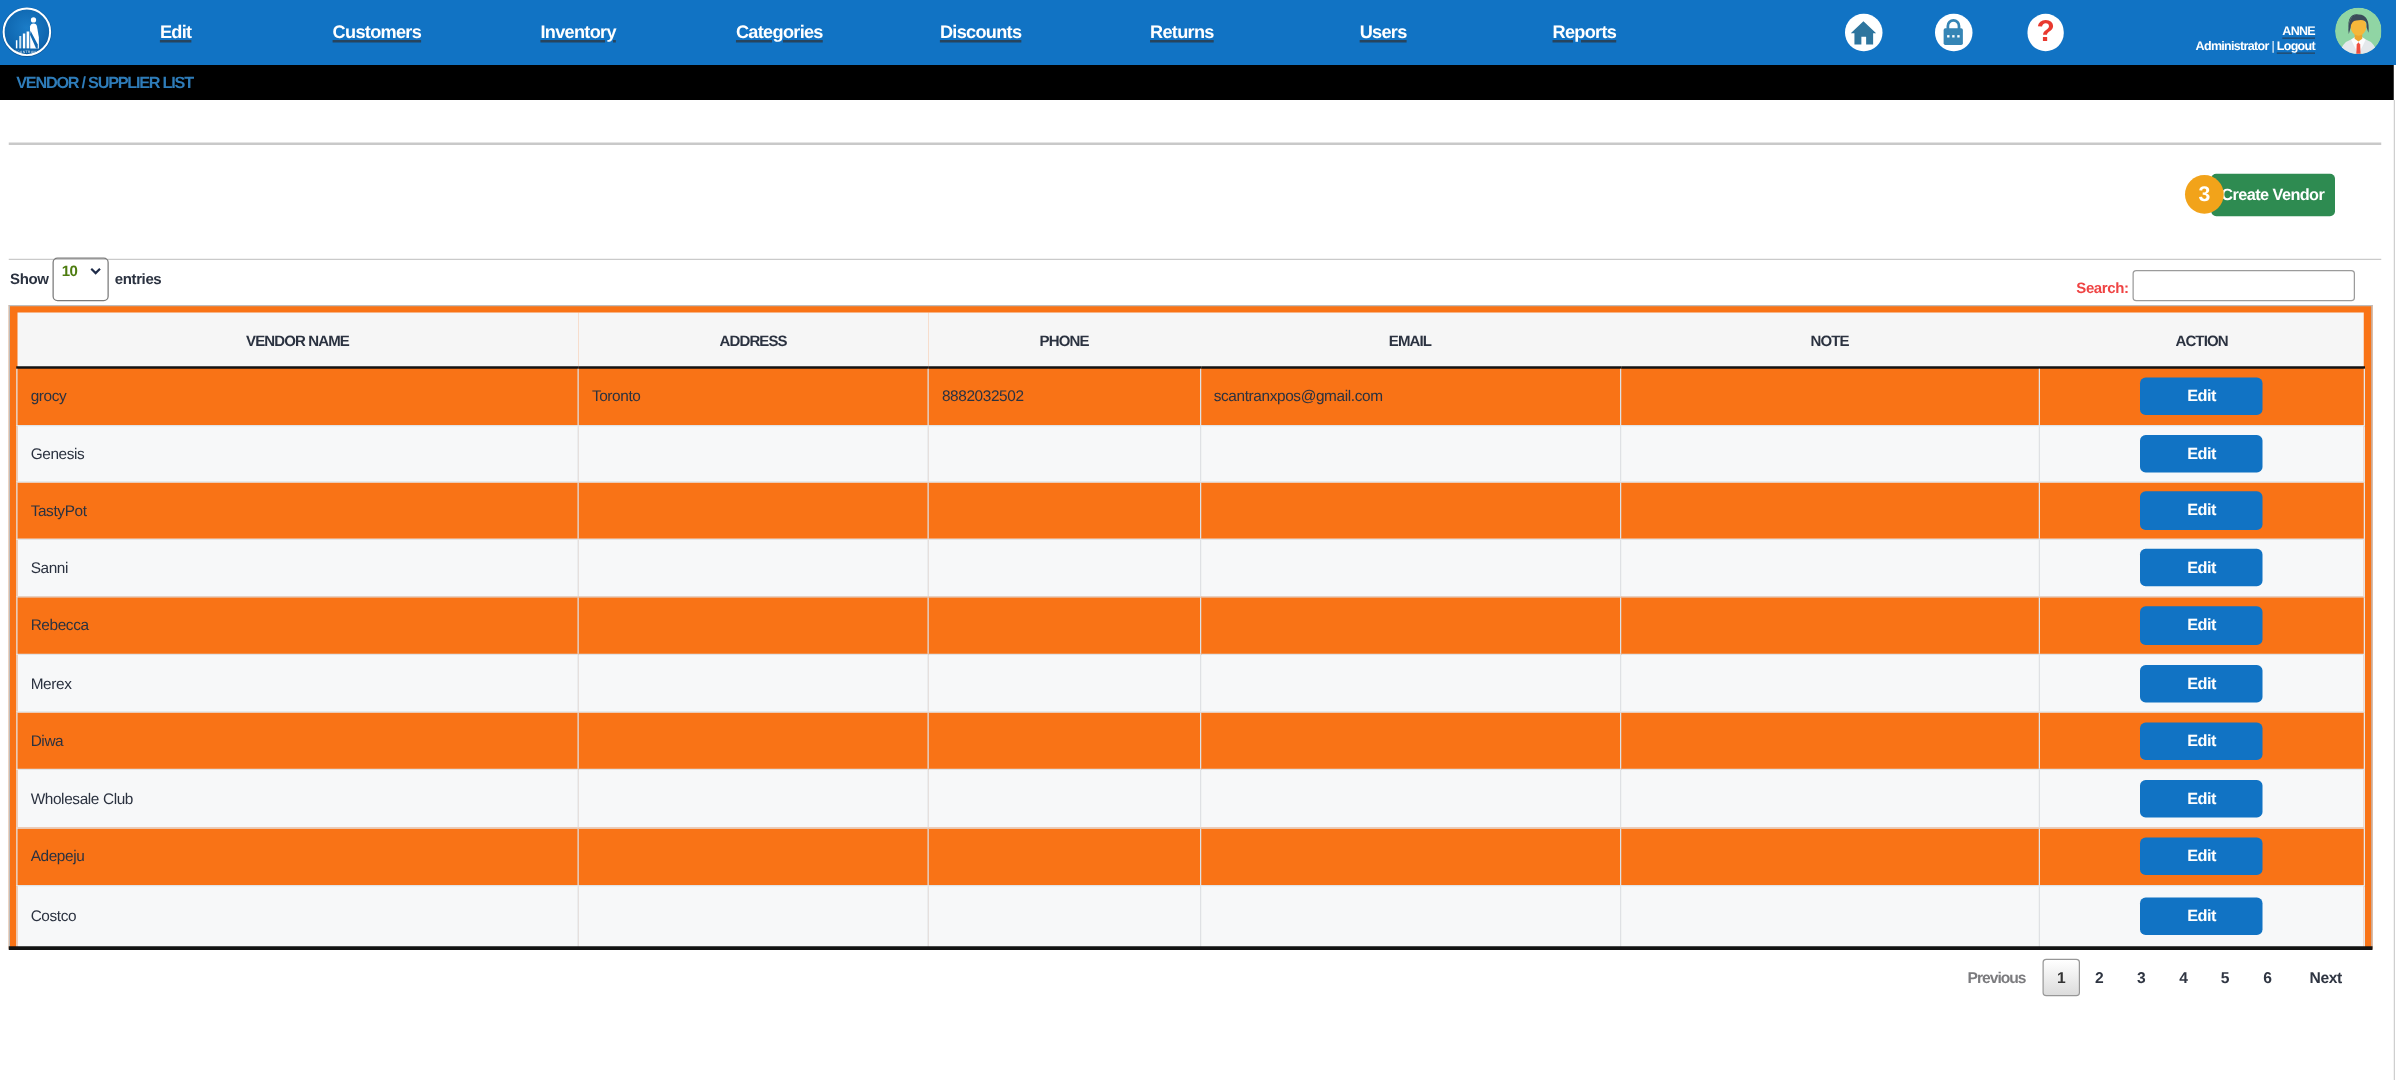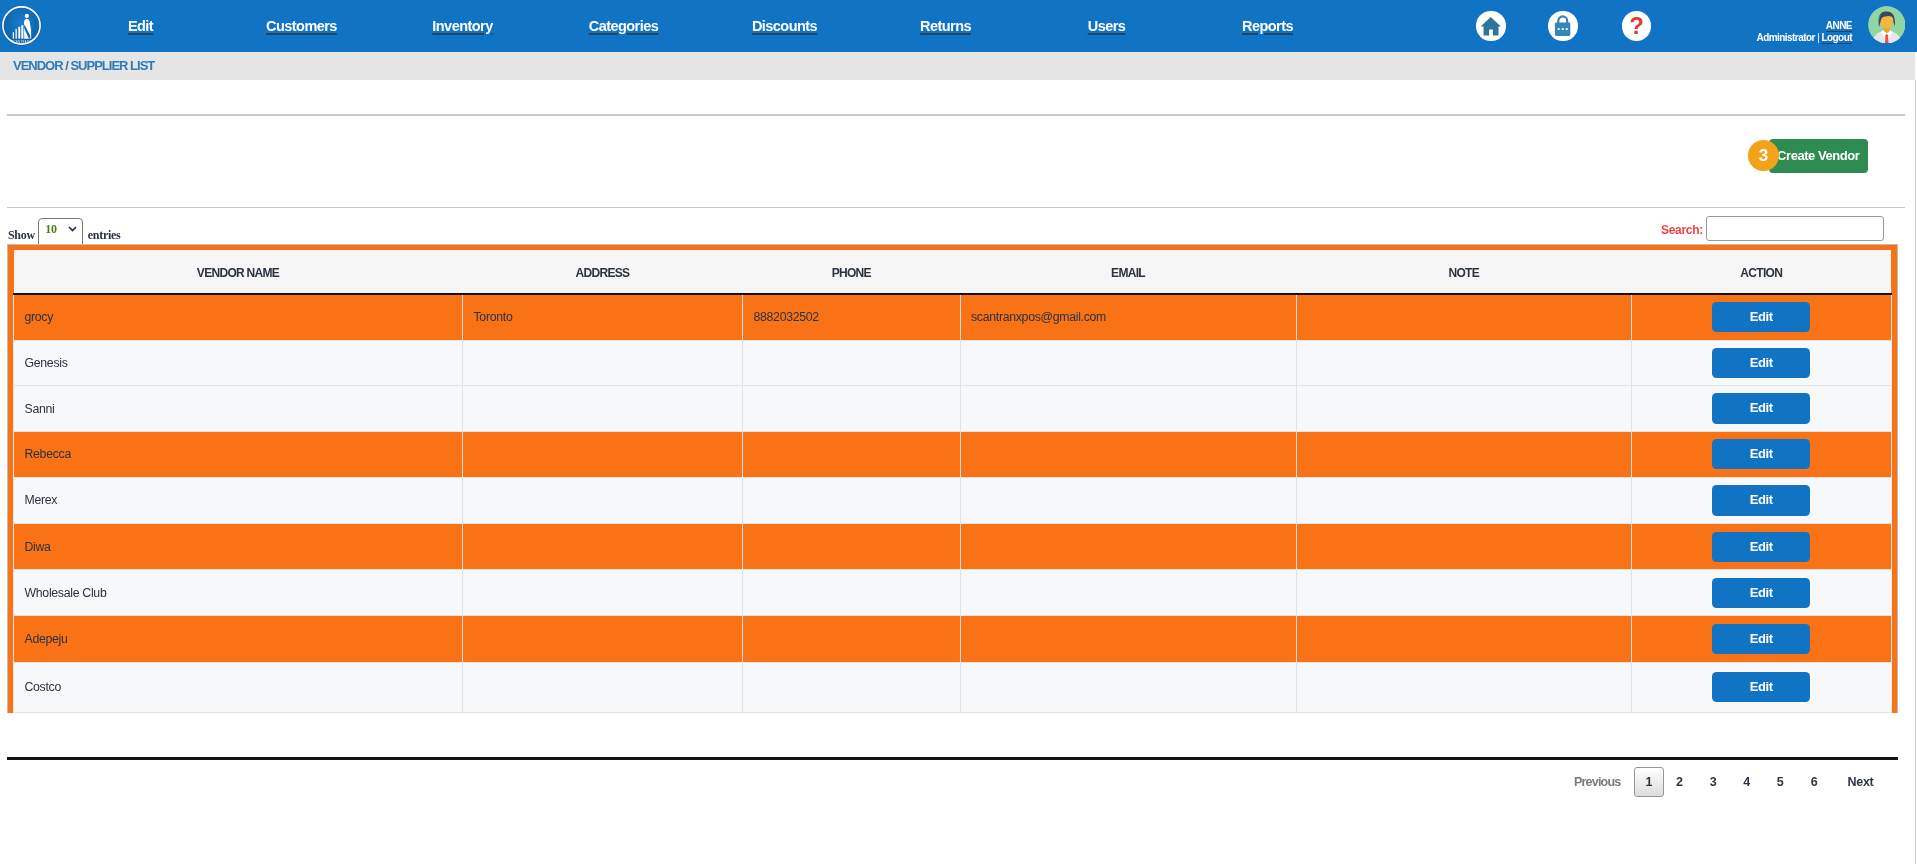--- a/index.html
+++ b/index.html
@@ -11,36 +11,36 @@
 #menu { position:absolute; left:60px; top:0; height:52px; display:flex; }
 #menu div { width:161px; height:52px; display:flex; align-items:center; justify-content:center; }
 #menu span { color:#fff; font-weight:bold; font-size:14.5px; letter-spacing:-0.55px; text-decoration:underline; text-decoration-color:#27445e; text-decoration-thickness:1.5px; text-underline-offset:1.5px; }
 .navcirc { position:absolute; top:11px; width:29.5px; height:29.5px; border-radius:50%; background:#fff; }
 
 
 #userblock { position:absolute; right:65px; top:20px; text-align:right; color:#fff; font-weight:bold; font-size:10px; line-height:11.6px; letter-spacing:-0.55px; }
 #userblock .ul { text-decoration:underline; text-decoration-color:#27445e; text-decoration-thickness:1px; text-underline-offset:2px; }
 
 
-#crumb { position:absolute; left:0; top:52px; width:1915px; height:28px; background:#e5e5e5; }
+#crumb { position:absolute; left:0; top:52px; width:1915px; height:28px; background:#000000; }
 #crumb span { position:absolute; left:13px; top:0; line-height:28px; color:#2e7cb9; font-weight:bold; font-size:13px; letter-spacing:-1px; }
 
 
 #rightline { position:absolute; left:1915px; top:80px; width:1px; height:784px; background:#cfcfcf; }
 
 
 #hr1 { position:absolute; left:7px; top:114px; width:1897.5px; height:1.5px; background:#c9c9c9; }
 #hr2 { position:absolute; left:7px; top:206.8px; width:1897.5px; height:1.2px; background:#cacaca; }
 
 
 #createbtn { position:absolute; left:1769px; top:138.5px; width:98.5px; height:34px; background:#2e8b51; border-radius:4px; color:#fff; font-weight:bold; font-size:13px; text-align:center; line-height:34px; letter-spacing:-0.45px; }
 #badge3 { position:absolute; left:1748px; top:140px; width:31px; height:31px; border-radius:50%; background:#f2a31a; color:#fff; font-weight:bold; font-size:17px; text-align:center; line-height:31px; }
 
 
-#showrow { position:absolute; left:8px; top:224px; height:22px; display:flex; align-items:center; color:#2b3240; font-weight:bold; font-size:12px; letter-spacing:-0.3px;font-family:Liberation Serif, serif; }
+#showrow { position:absolute; left:8px; top:212px; height:22px; display:flex; align-items:center; color:#2b3240; font-weight:bold; font-size:12px; letter-spacing:-0.3px; }
 #selbox { width:45px; height:35px; border:1.5px solid #7a7a7a; border-radius:4px; margin-left:3px; margin-right:5px; position:relative; color:#4d7c0f; font-size:12px; font-weight:bold; }
 #selbox b { position:absolute; left:6.5px; top:3px; }
 #selbox svg { position:absolute; right:5px; top:7px; }
 #searchrow { position:absolute; left:0; top:0; }
 #searchrow label { position:absolute; left:1661px; top:223px; color:#ef4444; font-weight:bold; font-size:12px; letter-spacing:-0.3px; }
 #searchinput { position:absolute; left:1705.5px; top:216px; width:178px; height:24.5px; border:1px solid #9b9b9b; border-radius:3px; background:#fff; }
 
 
 #tablebox { position:absolute; left:7px; top:244px; width:1890.5px; border:1px solid #bdbdbd; border-bottom:none; padding:5px 0 0 5px; background:#f97316; }
 table { border-collapse:collapse; table-layout:fixed; width:1877.5px; font-size:12.3px; color:#2b3240; }
@@ -225,20 +225,30 @@
       <tr class="alt">
           <td>Genesis</td>
           <td></td>
           <td></td>
           <td></td>
           <td></td>
           <td>
             <span class="editbtn">Edit</span>
           </td>
         </tr>
+      <tr>
+          <td>TastyPot</td>
+          <td></td>
+          <td></td>
+          <td></td>
+          <td></td>
+          <td>
+            <span class="editbtn">Edit</span>
+          </td>
+        </tr>
       <tr class="alt">
           <td>Sanni</td>
           <td></td>
           <td></td>
           <td></td>
           <td></td>
           <td>
             <span class="editbtn">Edit</span>
           </td>
         </tr>

